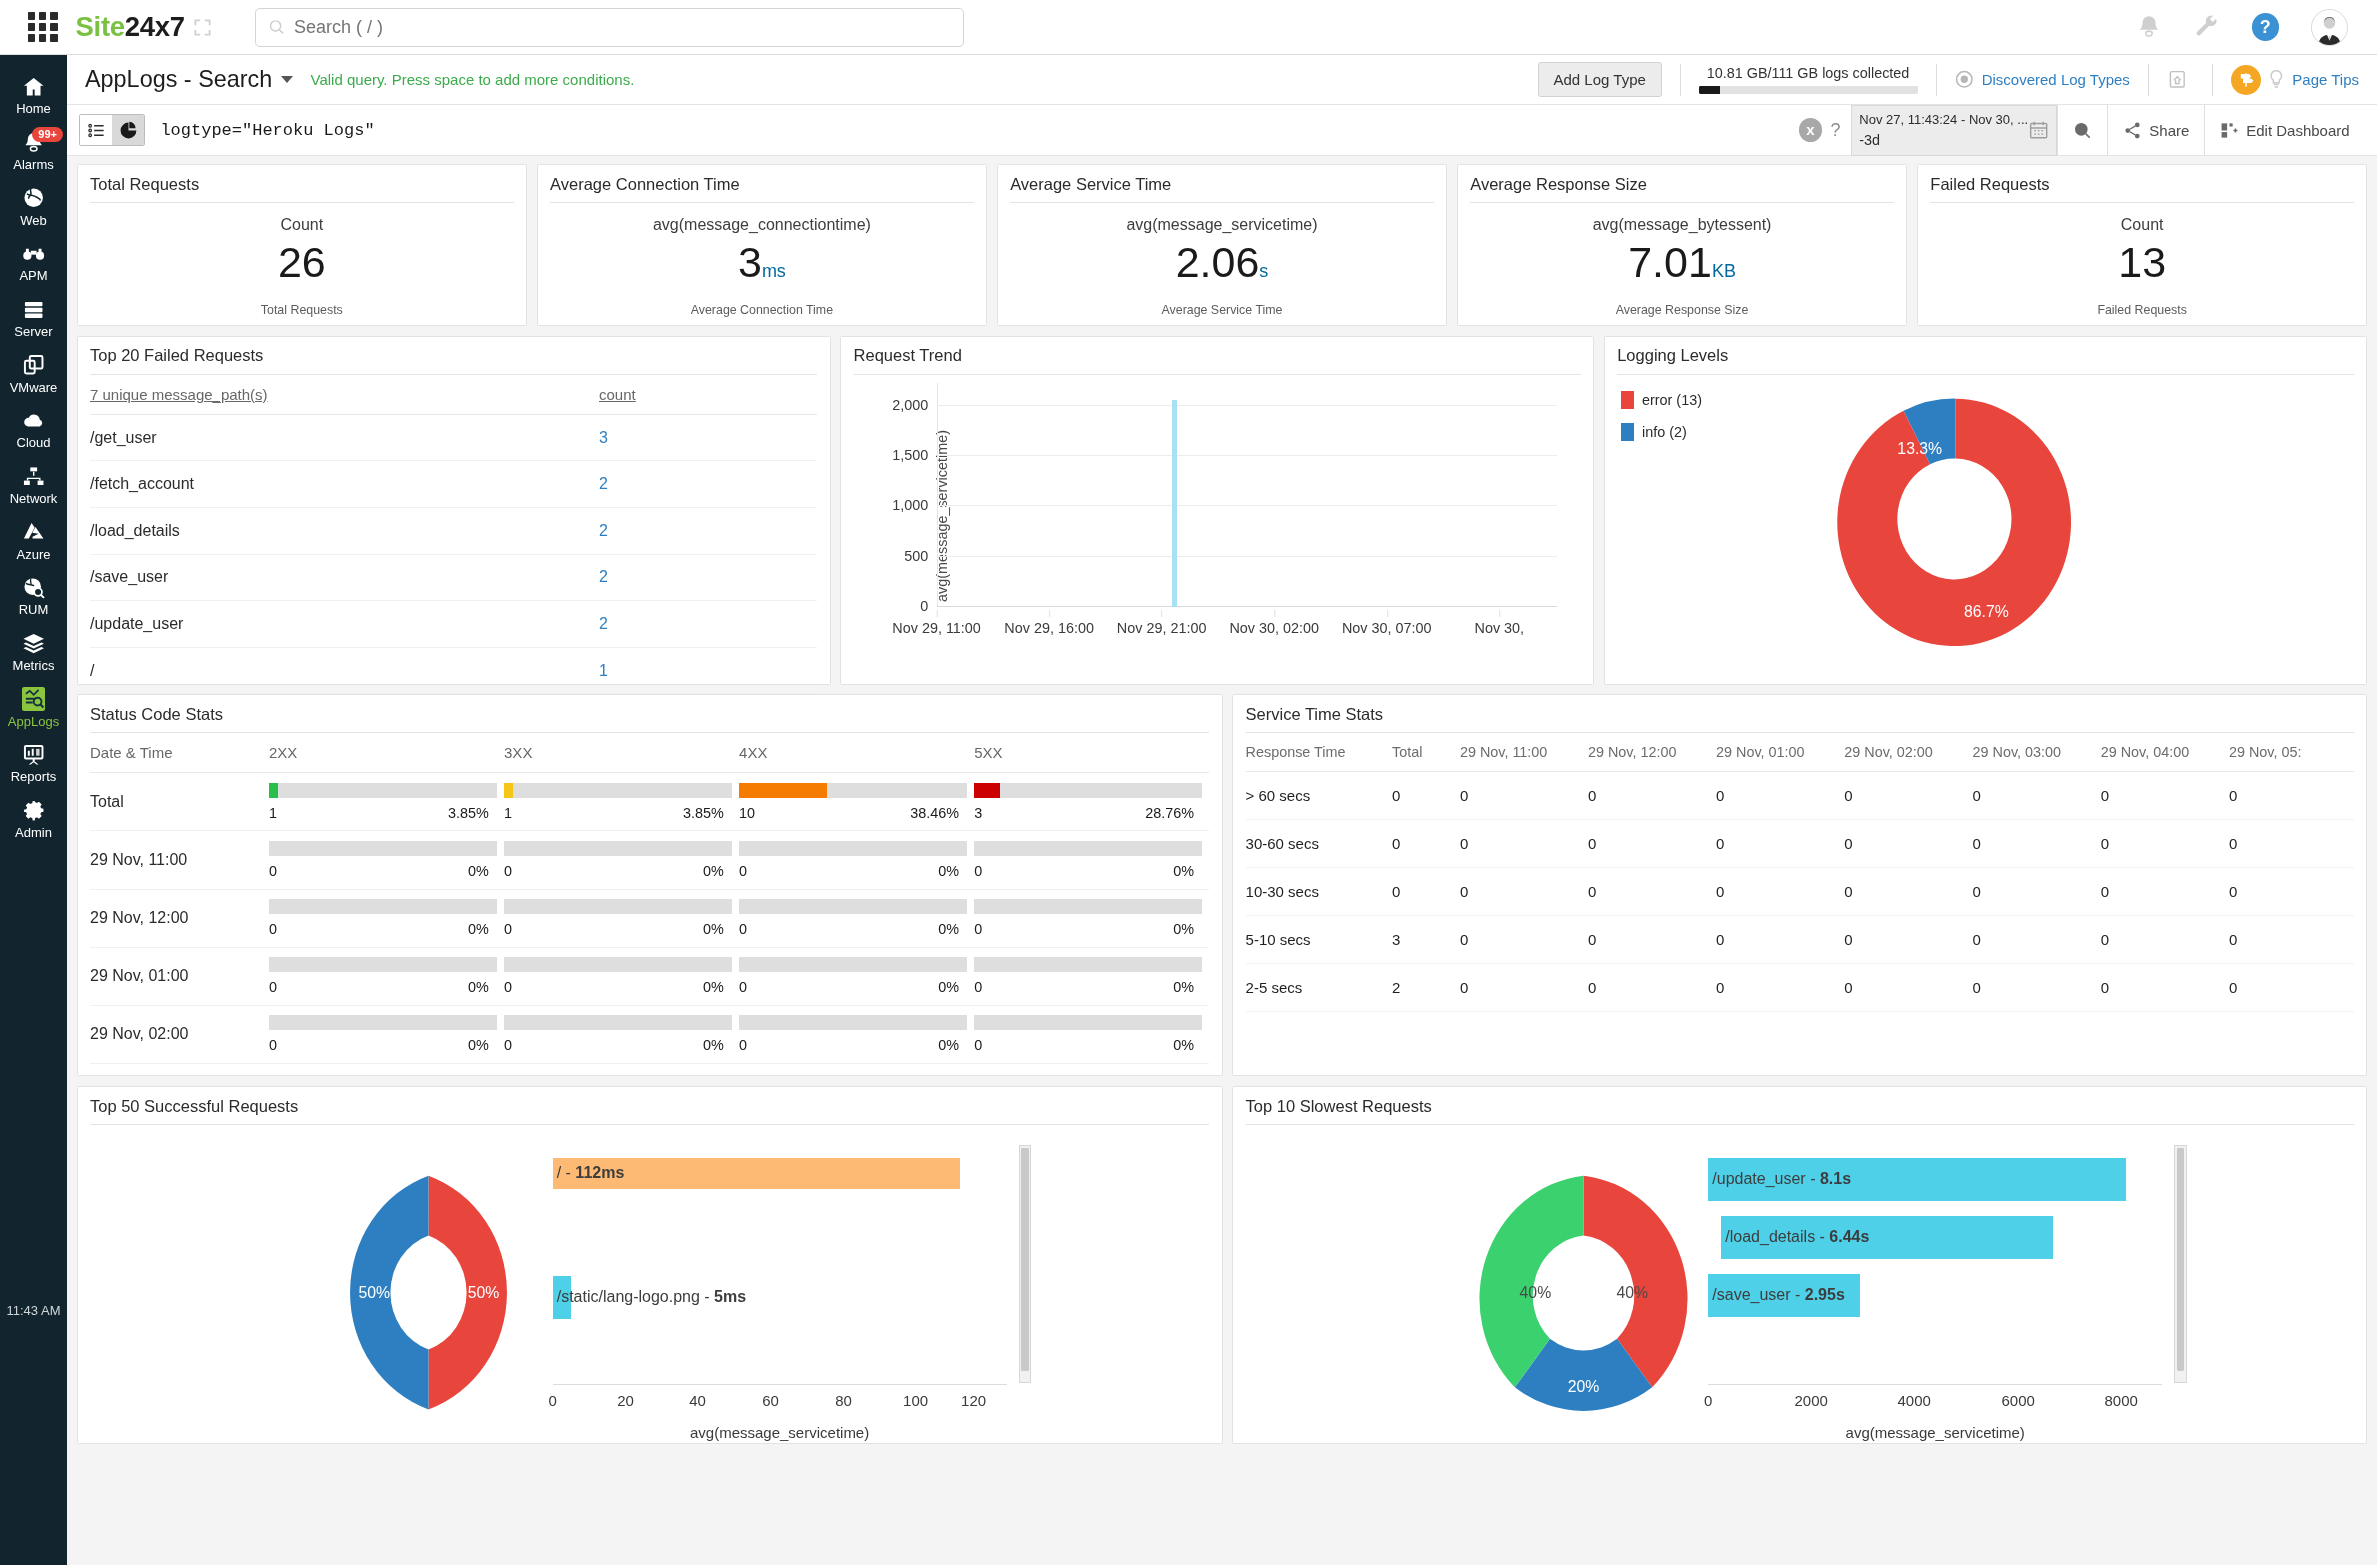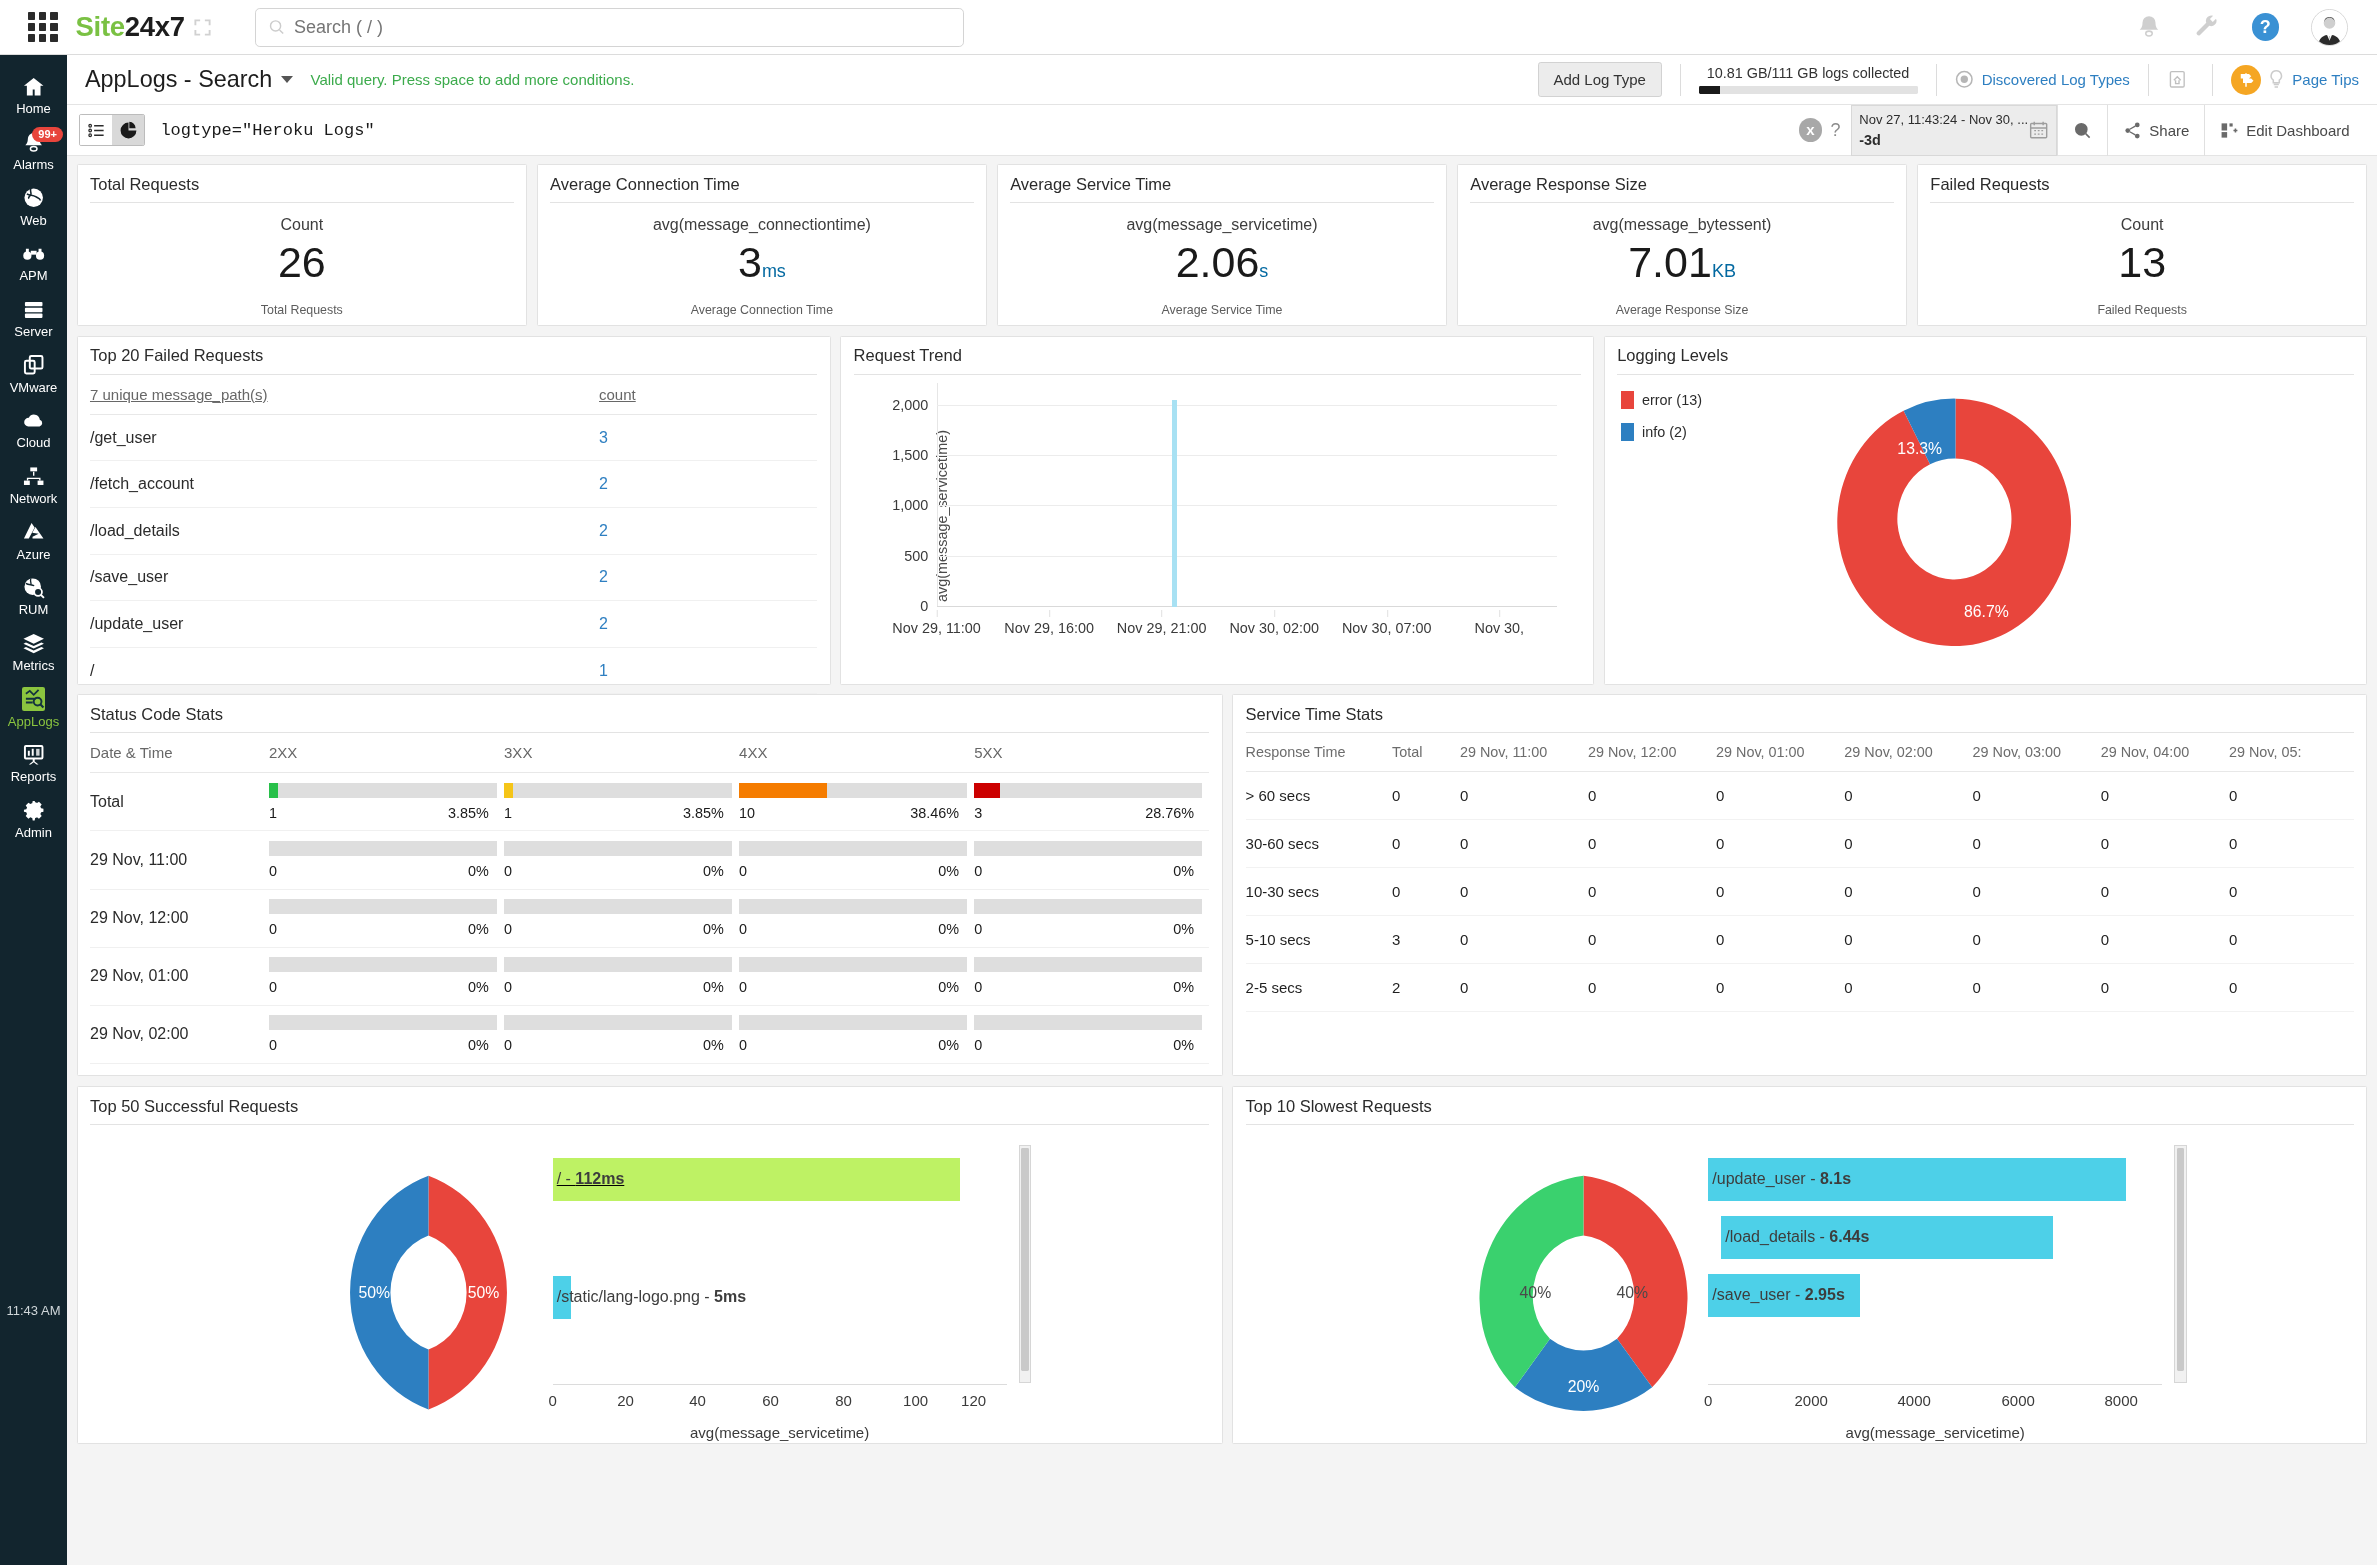--- a/index.html
+++ b/index.html
@@ -106,21 +106,21 @@
   .qb-right { margin-left:auto; display:flex; align-items:center; height:100%; }
   .clear-x { width: 23.4px; height: 23.4px; border-radius:50%; background:#a8a8a8; color:#fff; display:flex;
     align-items:center;justify-content:center; font-size:15px; font-weight:bold; cursor:pointer; }
   .qmark { font-size:18px; color:#8c8c8c; margin: 0 11px 0 8.3px; cursor:pointer;}
   .date-range {
     background:#ececec; border:0.7px solid #d8d8d8; width: 206px; height: 51px; display:flex; align-items:center;
     padding: 0 6.9px; cursor:pointer;
   }
   .dr-text { flex:1; }
   .dr-line1 { font-size: 13px; color:#2c2c2c; white-space:nowrap; overflow:hidden; }
-  .dr-line2 { font-size: 14.4px; color:#2c2c2c; margin-top: 4.1px; font-weight: bold; }
+  .dr-line2 { font-size: 14.4px; color:#2c2c2c; margin-top: 4.1px; }
   .cal-ico { width: 22px; height: 23.4px; opacity:.6; }
   .qb-btn { display:flex; align-items:center; gap: 6.9px; padding: 0 15px; cursor:pointer; height: 51px;
     border-left: 0.7px solid #e0e0e0; font-size: 15px; color:#4a4a4a; }
   .qb-btn svg { width: 19px; height: 19px; fill:#6a6a6a; }
 
   
   .dash { flex:1; overflow:hidden; padding: 8.3px 9.6px 0 9.6px; }
   .row { display:flex; gap: 9.6px; margin-bottom: 9.6px; }
   .card { background:#fff; border:0.7px solid #e2e2e2; border-radius:1.4px; padding: 9.6px 12.4px 0 12.4px; }
   .card-title { font-size:16.5px; color:#2b2b2b; padding-bottom:8.3px; border-bottom:0.7px solid #e3e3e3; }
@@ -936,21 +936,21 @@
               <svg width="289" height="275" viewBox="0 0 420 400">
                 <g transform="translate(210,200)">
                   <path d="M 0,-170 A 170,180 0 0 1 0,170 L 0,83 A 83,88 0 0 0 0,-83 Z" fill="#e8453c"></path>
                   <path d="M 0,170 A 170,180 0 0 1 0,-170 L 0,-83 A 83,88 0 0 0 0,83 Z" fill="#2d7fc1"></path>
                 </g>
                 <text x="290" y="208" fill="#ffffff" font-size="23" text-anchor="middle" font-family="Liberation Sans, sans-serif">50%</text>
                 <text x="131" y="208" fill="#ffffff" font-size="23" text-anchor="middle" font-family="Liberation Sans, sans-serif">50%</text>
               </svg>
             </div>
             <div class="bp-bars" id="bars-success" style="left: 475px; top: 27.5px; width: 482px; height: 275px;">
-                <div class="hbar" style="left: 0px; top: 0px; width: 407px; height: 43px; background: #bef264; text-decoration: underline;">
+                <div class="hbar" style="left: 0px; top: 0px; width: 407px; height: 31px; background: #fdba74;">
                   <span>/ - <b>112ms</b></span>
                 </div>
                 <div class="hbar" style="left: 0px; top: 118px; width: 18px; height: 43px; background: rgb(77, 208, 232);">
                   <span>/static/lang-logo.png - <b>5ms</b></span>
                 </div>
                 <div class="bp-xaxis" style="left: 0px; width: 454px; top: 226px;"></div>
                 <div class="bp-xtick" style="left: 0px; top: 234px;">0</div>
                 <div class="bp-xtick" style="left: 73px; top: 234px;">20</div>
                 <div class="bp-xtick" style="left: 145px; top: 234px;">40</div>
                 <div class="bp-xtick" style="left: 218px; top: 234px;">60</div>

